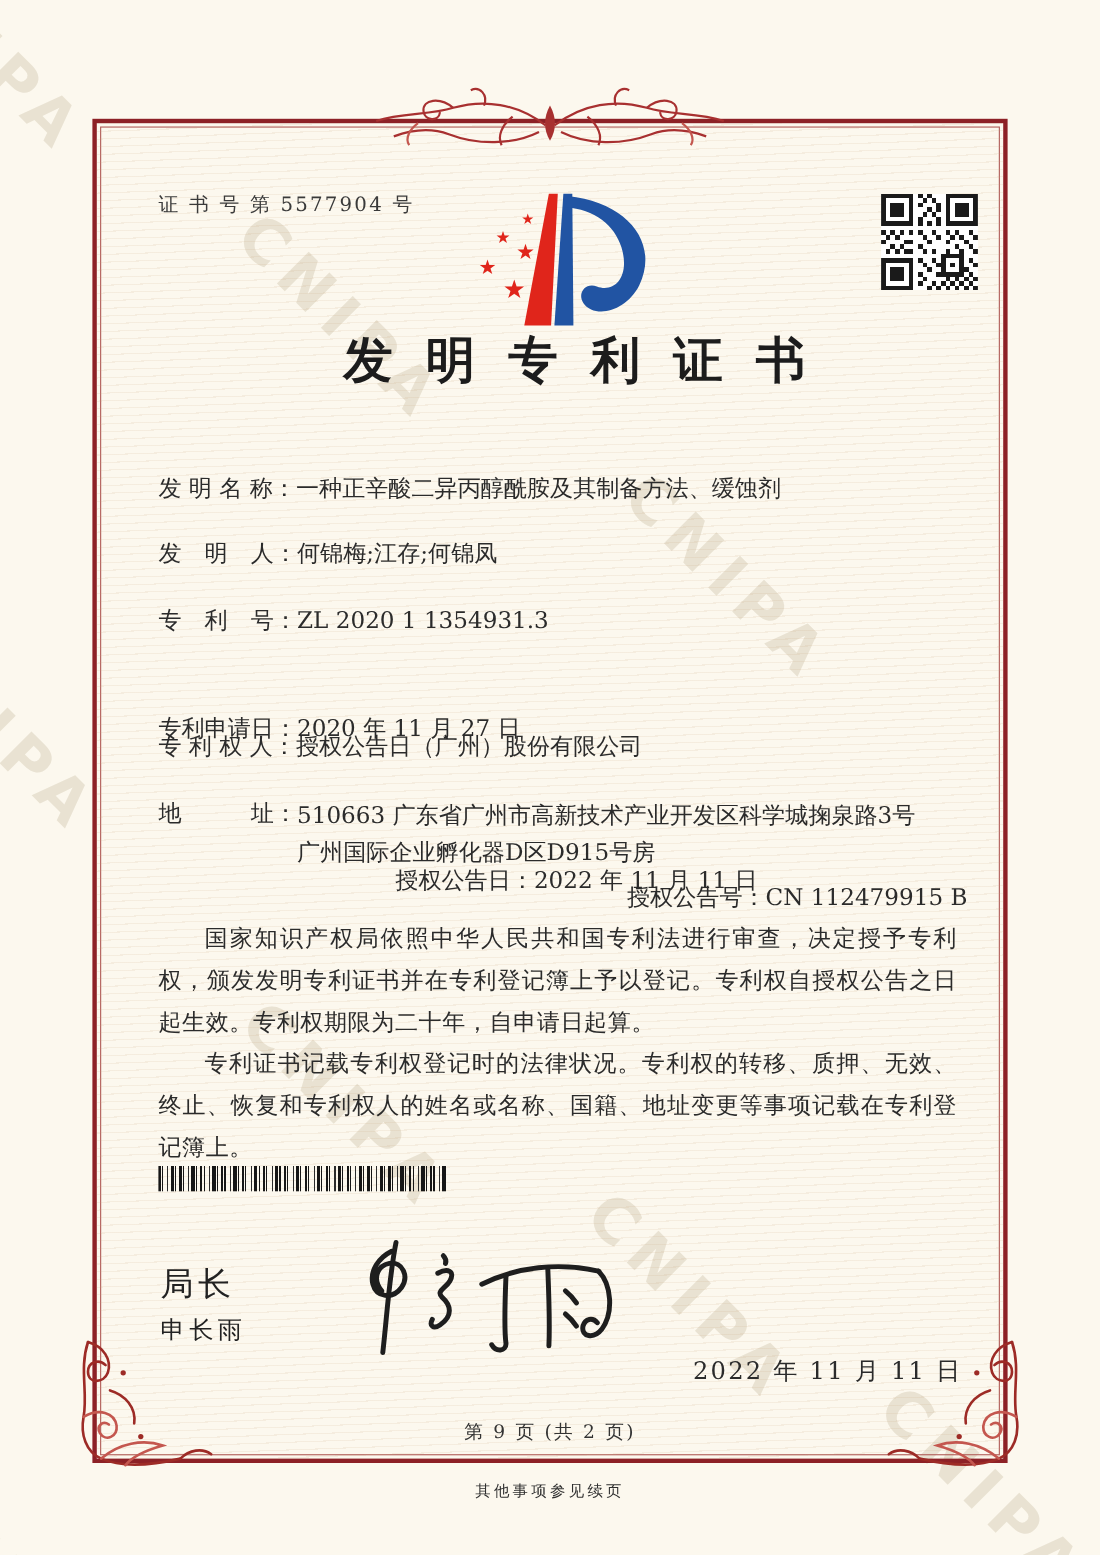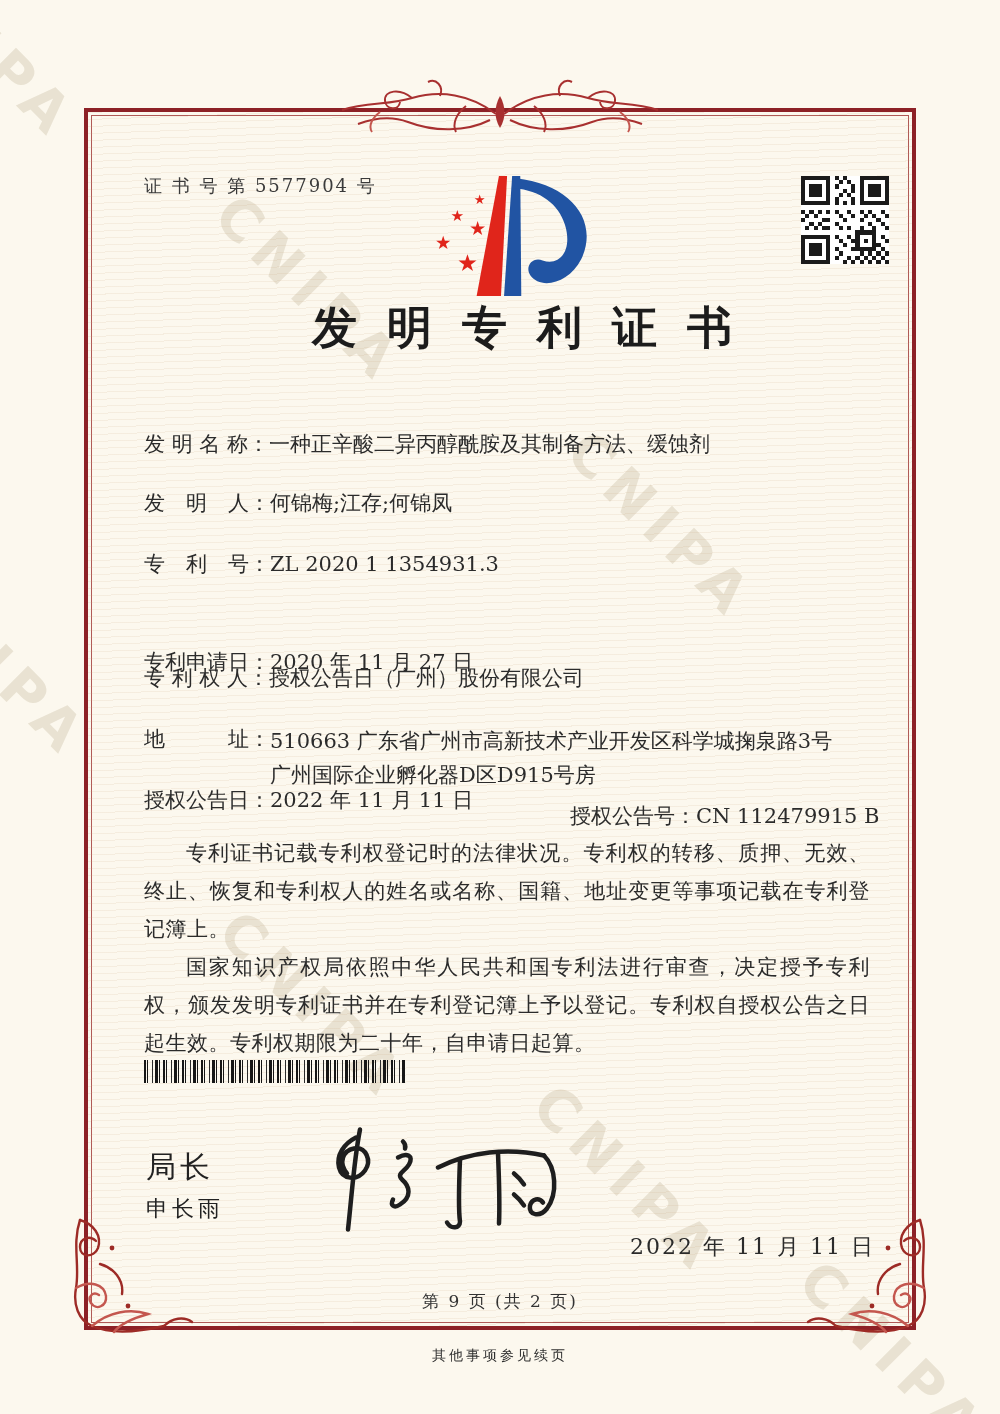--- a/index.html
+++ b/index.html
@@ -136,28 +136,28 @@
     </div>
     <div class="row" style="top:495px;margin-top:40px;">
       <span class="lbl">专利申请日：</span><span class="val">2020 年 11 月 27 日</span>
     </div>
     <div class="row" style="top:551px;">
       <span class="lbl">专 利 权 人：</span><span class="val">授权公告日（广州）股份有限公司</span>
     </div>
     <div class="row row-address" style="top:612px;">
       <span class="lbl">地　　　址：</span><span class="val">510663 广东省广州市高新技术产业开发区科学城掬泉路3号广州国际企业孵化器D区D915号房</span>
     </div>
-    <div class="row" style="top:673px;width:760px;">
+    <div class="row" style="top:673px;width:760px;text-align:center;">
       <span class="lbl">授权公告日：</span><span class="val">2022 年 11 月 11 日</span>
       <span class="grant-no"><span class="lbl">授权公告号：</span><span class="val">CN 112479915 B</span></span>
     </div>
 
     <div class="paras">
+      <p>国家知识产权局依照中华人民共和国专利法进行审查，决定授予专利权，颁发发明专利证书并在专利登记簿上予以登记。专利权自授权公告之日起生效。专利权期限为二十年，自申请日起算。</p>
       <p>专利证书记载专利权登记时的法律状况。专利权的转移、质押、无效、终止、恢复和专利权人的姓名或名称、国籍、地址变更等事项记载在专利登记簿上。</p>
-      <p>国家知识产权局依照中华人民共和国专利法进行审查，决定授予专利权，颁发发明专利证书并在专利登记簿上予以登记。专利权自授权公告之日起生效。专利权期限为二十年，自申请日起算。</p>
     </div>
 
     <div class="barcode"></div>
 
     <div class="officer-role">局长</div>
     <div class="officer-name">申长雨</div>
 
     <svg class="sig" viewBox="0 0 290 112" aria-hidden="true">
       <g stroke="#1e1e1e" stroke-width="4.5" fill="none" stroke-linecap="round" stroke-linejoin="round">
         <path d="M54,16 C42,22 34,34 37,46 C40,58 55,60 63,49 C70,39 64,25 52,27 C41,29 36,41 45,52"></path>

